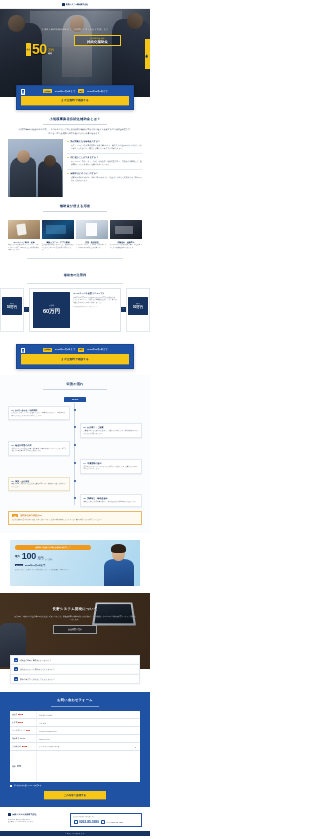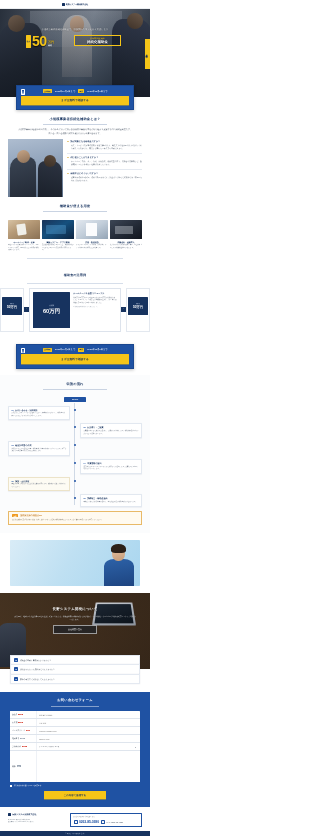--- a/index.html
+++ b/index.html
@@ -66,21 +66,21 @@
     background:linear-gradient(175deg,rgba(222,228,236,0.30),rgba(160,172,188,0.12));
     opacity:.6;
   }
   .hero-content{position:absolute;left:0;top:0;width:150px;height:88px;z-index:5;}
   .hero-lead{
     position:absolute;top:19px;left:0;width:150px;text-align:center;
     font-size:2.2px;color:#f2f4f7;letter-spacing:0.1px;line-height:3.4px;
     text-shadow:0 0 1px rgba(0,0,0,.8);white-space:nowrap;
   }
   .hero-amount-row{
-    position:absolute;top:26px;left:26px;display:flex;align-items:flex-end;gap:1.5px;
+    position:absolute;top:34px;left:26px;display:flex;align-items:flex-end;gap:1.5px;
   }
   .hero-badge-vert{
     width:4.5px;height:13px;background:#f5c518;border-radius:0.5px;
     display:flex;flex-direction:column;align-items:center;justify-content:center;
     font-size:1.7px;color:#15305c;line-height:1.9px;font-weight:bold;padding:0.5px 0;
   }
   .hero-amount-num{
     font-size:14px;line-height:13px;color:#f5c518;font-weight:bold;letter-spacing:-0.5px;
     text-shadow:0 0.5px 1px rgba(0,0,0,.7);font-family:"Liberation Sans",sans-serif;
   }
@@ -687,20 +687,34 @@
     <div class="notice-box">
       <div class="notice-head">
         <span class="notice-tag">注意</span>
         <span class="notice-title">交付決定前の発注はNG</span>
       </div>
       <div class="notice-body">交付決定通知を受け取る前に発注・契約・支払いを行った経費は補助対象外となります。必ず通知を確認してから着手してください。</div>
     </div>
   </div>
 
   <div class="promo-banner">
+    <div class="promo-left">
+      <div class="promo-ribbon">創業枠・賃金引上げ枠なら補助上限がアップ</div>
+      <div class="promo-amount">
+        <span class="pre">最大</span>
+        <span class="num">100</span>
+        <span class="unit">万円</span>
+        <span class="tail">まで補助</span>
+      </div>
+      <div class="promo-deadline">
+        <span class="dl-tag">申請締切</span>
+        <span class="dl-text">2025年12月5日まで</span>
+      </div>
+      <div class="promo-note">お急ぎください。公募回によって締切が異なります。まずはお気軽にご相談ください。</div>
+    </div>
     <div class="promo-person">
       <span class="body"></span>
       <span class="head"></span>
       <span class="hair"></span>
     </div>
   </div>
 
   <div class="company-section">
     <div class="company-laptop"></div>
     <div class="company-hand"></div>

